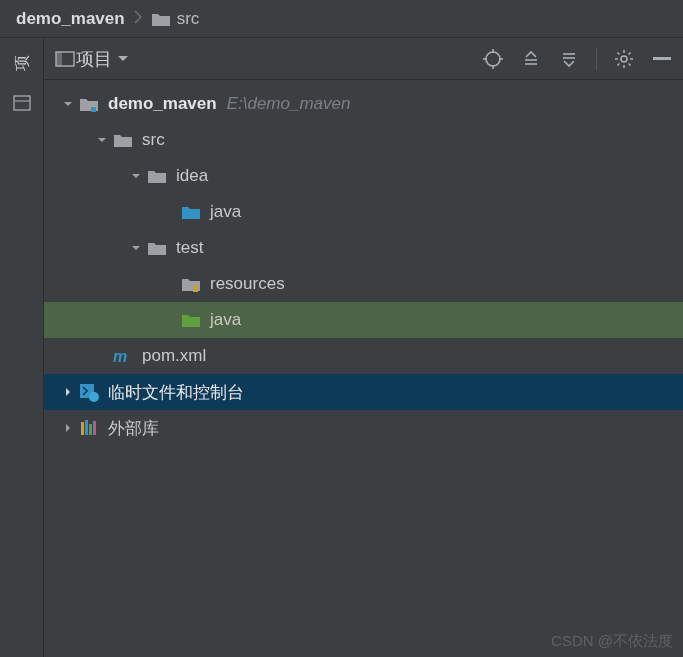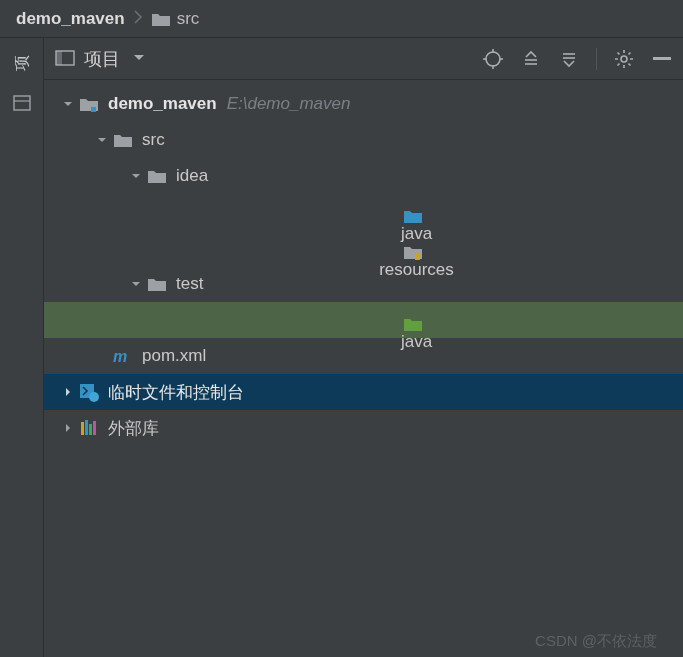--- a/index.html
+++ b/index.html
@@ -35,21 +35,21 @@
   .gutter-btn { width:30px; height:30px; display:flex; align-items:center; justify-content:center; color:#9da1a6; margin-bottom:10px;}
   .panel {
     flex: 1; display:flex; flex-direction:column;
   }
   .toolbar {
     height: 42px;
     display:flex; align-items:center;
     padding: 0 10px;
     border-bottom: 1px solid #2b2d2f;
   }
-  .toolbar-left { display:flex; align-items:flex-start; gap:8px; }
+  .toolbar-left { display:flex; align-items:center; gap:0; }
   .toolbar-left .title { color:#d0d0d0; font-size:18px; }
   .toolbar-spacer { flex:1; }
   .toolbar-icons { display:flex; align-items:center; gap:16px; }
   .tb-icon { width:22px; height:22px; display:flex; align-items:center; justify-content:center; color:#a9aeb3; }
   .tb-divider { width:1px; height:22px; background:#555; }
   .tree {
     flex:1; padding: 6px 0 0 0;
     position:relative;
   }
   .node {
@@ -62,23 +62,23 @@
   .node.selected-blue  { background:#0d3a58; }
   .chev { width:20px; display:flex; justify-content:center; color:#9da1a6; font-size:12px;}
   .chev.empty { visibility:hidden; }
   .icon { width:22px; height:22px; margin-right:8px; display:flex; align-items:center; justify-content:center; }
   .label { color:#c9c9c9; }
   .label.bold { color:#e4e4e4; font-weight:600; }
   .label.muted { color:#7b8086; margin-left:10px; font-weight:400;font-style:italic; }
   .ind0 { padding-left: 14px; }
   .ind1 { padding-left: 48px; }
   .ind2 { padding-left: 82px; }
-  .ind3 { padding-left: 116px; flex-direction: column; }
+  .ind3 { padding-left: 116px; }
   .watermark {
-    position:absolute; right:26px; bottom:6px;
+    position:absolute; right:10px; bottom:6px;
     color:#7a7d80; font-size:15px; opacity:.55;
     pointer-events:none;
   }
 </style>
 </head>
 <body>
 
 <div class="breadcrumb">
   <span class="proj crumb">demo_maven</span>
   <span class="sep">
@@ -217,43 +217,43 @@
       <div class="node ind3">
         <span class="chev empty">·</span>
         <span class="icon">
             <svg width="20" height="16" viewBox="0 0 20 16">
               <path d="M1 3h6l2 2h10v10H1z" fill="#3592c4"></path>
             </svg>
           </span>
         <span class="label">java</span>
       </div>
 
+      <div class="node ind2">
+        <span class="chev">
+            <svg width="10" height="10" viewBox="0 0 10 10">
+              <path d="M1 3 L5 7 L9 3" fill="#9da1a6"></path>
+            </svg>
+          </span>
+        <span class="icon">
+            <svg width="20" height="16" viewBox="0 0 20 16">
+              <path d="M1 3h6l2 2h10v10H1z" fill="#9da1a6"></path>
+            </svg>
+          </span>
+        <span class="label">test</span>
+      </div>
+
       <div class="node ind3">
         <span class="chev empty">·</span>
         <span class="icon">
             <svg width="20" height="16" viewBox="0 0 20 16">
               <path d="M1 3h6l2 2h10v10H1z" fill="#9da1a6"></path>
               <rect x="12" y="9" width="5" height="7" fill="#c9a227"></rect>
             </svg>
           </span>
         <span class="label">resources</span>
-      </div>
-
-      <div class="node ind2">
-        <span class="chev">
-            <svg width="10" height="10" viewBox="0 0 10 10">
-              <path d="M1 3 L5 7 L9 3" fill="#9da1a6"></path>
-            </svg>
-          </span>
-        <span class="icon">
-            <svg width="20" height="16" viewBox="0 0 20 16">
-              <path d="M1 3h6l2 2h10v10H1z" fill="#9da1a6"></path>
-            </svg>
-          </span>
-        <span class="label">test</span>
       </div>
 
       <div class="node ind3 selected-green">
         <span class="chev empty">·</span>
         <span class="icon">
             <svg width="20" height="16" viewBox="0 0 20 16">
               <path d="M1 3h6l2 2h10v10H1z" fill="#62a03f"></path>
             </svg>
           </span>
         <span class="label">java</span>

